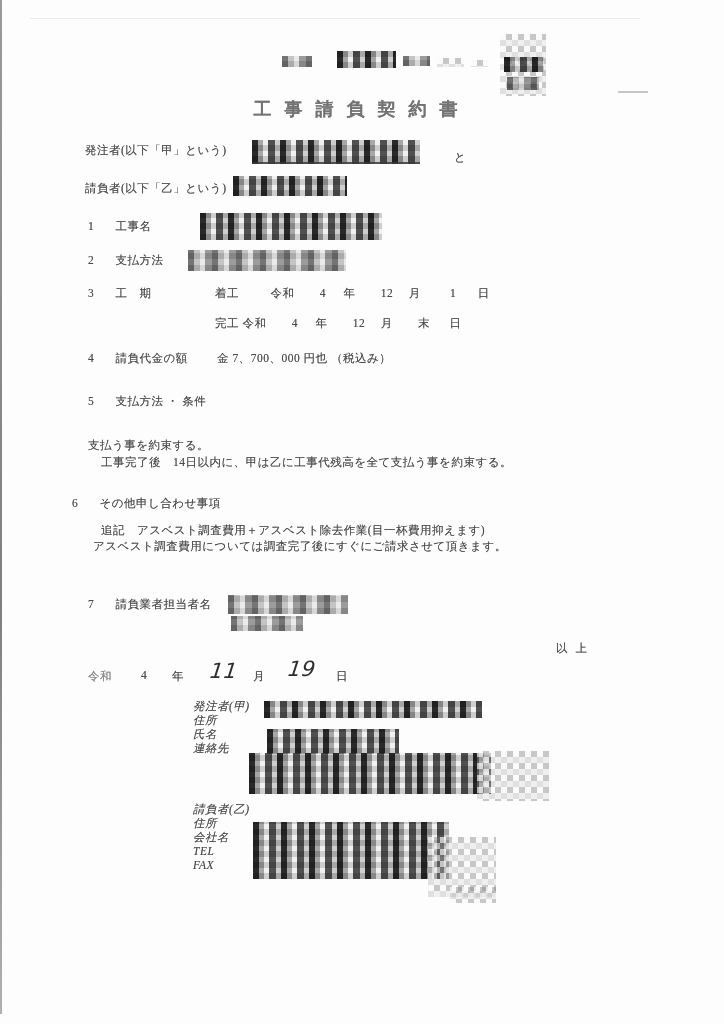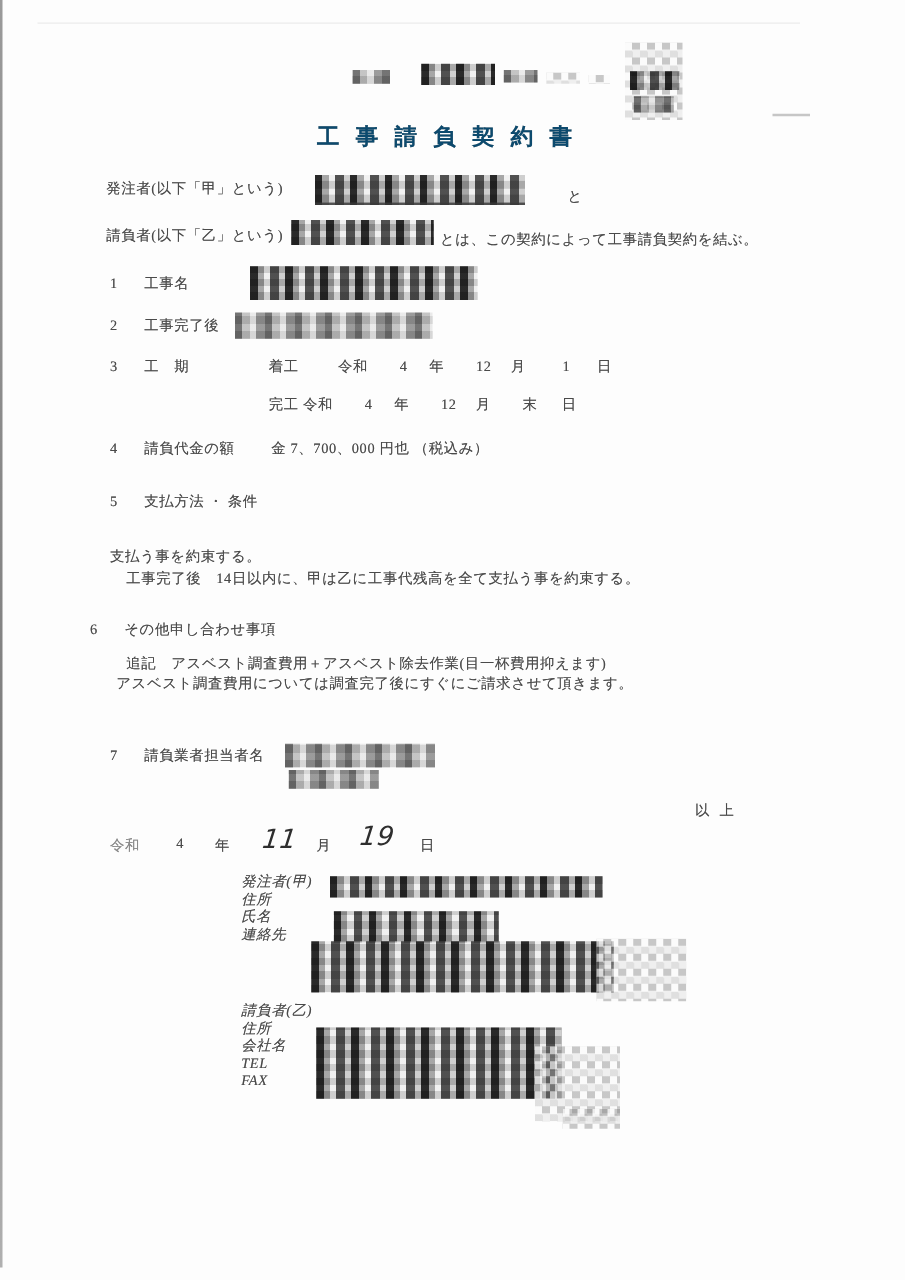--- a/index.html
+++ b/index.html
@@ -18,21 +18,21 @@
     font-size:11.5px;
     letter-spacing:0.5px;
     text-shadow:0 0 0.5px rgba(70,70,70,0.55);
   }
   .title {
     width:100%;
     text-align:center;
     font-size:18px;
     font-weight:600;
     letter-spacing:13px;
-    color:#0c4a6e;
+    color:#737373;
   }
   .faint { color:#8b8b8b; }
   .num  { display:inline-block; width:24px; }
   .lbl  { display:inline-block; }
   .tok  { display:inline-block; }
   .hand {
     font-family:"DejaVu Sans",sans-serif;
     font-style:italic;
     font-size:21px;
     color:#2e2e2e;
@@ -94,31 +94,30 @@
   <div class="pix mid" style="left:507px;top:77px;width:32px;height:13px;"></div>
 
   <div class="t title" style="top:97px;left:0;">工事請負契約書</div>
 
   <span class="t" style="left:85px;top:143px;">発注者(以下「甲」という)</span>
   <div class="pix dark underlined" style="left:252px;top:140px;width:168px;height:22px;"></div>
   <span class="t" style="left:454px;top:150px;">と</span>
 
   <span class="t" style="left:85px;top:181px;">請負者(以下「乙」という)</span>
   <div class="pix dark" style="left:233px;top:176px;width:114px;height:20px;"></div>
-  <span class="t" style="left:352px;top:184px;">とは、この契約によって工事請負契約を結ぶ。</span>
 
   <div class="t" style="left:88px;top:219px;">
     <span class="num">1</span>
     <span class="lbl">工事名</span>
   </div>
   <div class="pix dark" style="left:200px;top:213px;width:182px;height:27px;"></div>
 
   <div class="t" style="left:88px;top:253px;">
     <span class="num">2</span>
-    <span class="lbl">工事完了後</span>
+    <span class="lbl">支払方法</span>
   </div>
   <div class="pix mid" style="left:188px;top:250px;width:158px;height:21px;"></div>
 
   <div class="t" style="left:88px;top:286px;">
     <span class="num">3</span>
     <span class="lbl">工　期</span>
   </div>
   <div class="t" style="left:215px;top:286px;">
     <span class="tok" style="margin-right:28px;">着工</span>
     <span class="tok" style="margin-right:22px;">令和</span>

